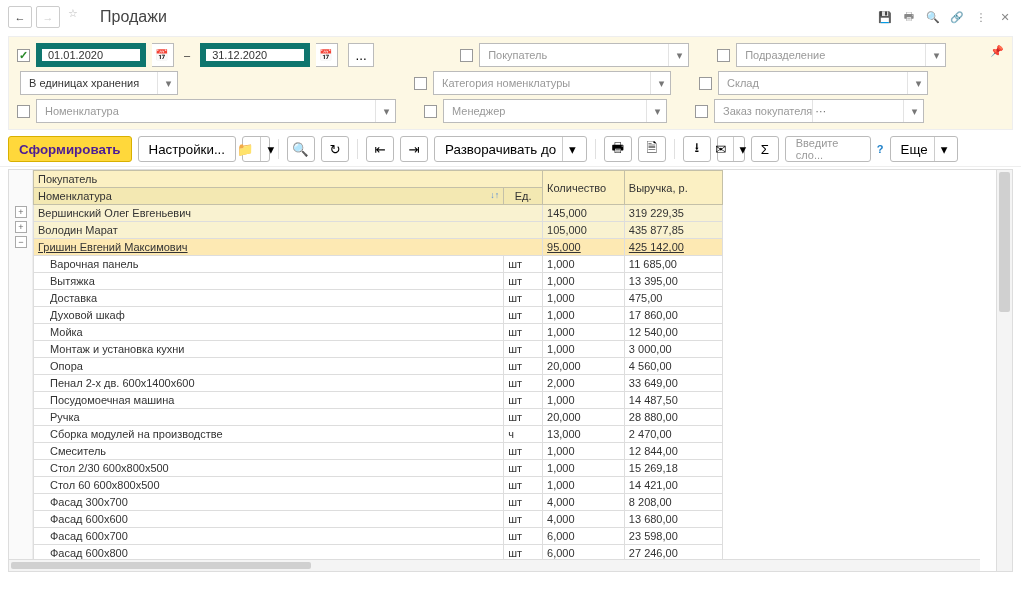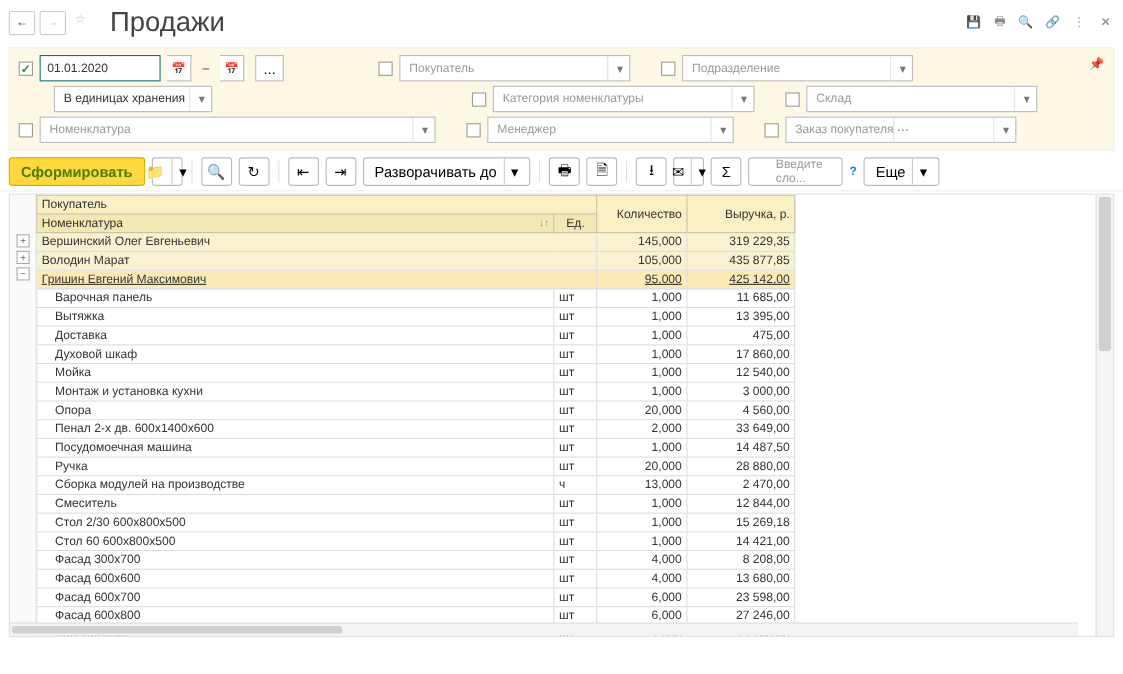--- a/index.html
+++ b/index.html
@@ -1,55 +1,55 @@
 <!DOCTYPE html>
 <html><head>
 <meta charset="utf-8">
 <style>
   * { box-sizing: border-box; margin: 0; padding: 0; }
   body { font-family: Arial, sans-serif; font-size: 11px; background: #fff; color: #333; width: 1021px; }
   .titlebar { display: flex; align-items: center; padding: 6px 8px; gap: 4px; }
   .nav-btn { width: 24px; height: 22px; border: 1px solid #ccc; background: #fff; display: flex; align-items: center; justify-content: center; cursor: pointer; border-radius: 2px; }
   .nav-btn.disabled { color: #ccc; }
   .star-icon { width: 20px; height: 20px; color: #bbb; margin: 0 4px; }
-  .title { font-size: 25px; color: #444; margin-left: 4px; flex: 1; }
+  .title { font-size: 16px; color: #444; margin-left: 4px; flex: 1; }
   .titlebar-right { display: flex; gap: 8px; }
   .tb-icon { width: 16px; height: 16px; color: #888; cursor: pointer; display:flex; align-items:center; justify-content:center; }
 
   .filters { background: #fdf8e4; border: 1px solid #eee; margin: 2px 8px; padding: 6px 8px 2px 8px; position: relative; }
   .filter-row { display: flex; align-items: center; gap: 6px; margin-bottom: 4px; }
   .chk { width: 13px; height: 13px; border: 1px solid #999; background: #fff; display: inline-flex; align-items: center; justify-content: center; cursor: pointer; }
   .chk.checked::after { content: "✓"; color: #2a8a2a; font-size: 11px; font-weight: bold; }
-  .date-input { width: 110px; height: 24px; border: 1px solid #0f766e; background: #fff; padding: 0 6px; display: flex; align-items: center; }
+  .date-input { width: 110px; height: 24px; border: 6px solid #0f766e; background: #fff; padding: 0 6px; display: flex; align-items: flex-start; }
   .cal-btn { width: 22px; height: 24px; border: 1px solid #bbb; border-left: none; background: #fff; display: flex; align-items: center; justify-content: center; cursor: pointer; }
   .dots-btn { width: 26px; height: 24px; border: 1px solid #bbb; background: #fff; margin-left: 4px; cursor: pointer; }
   .dash { margin: 0 4px; }
   .combo { height: 24px; border: 1px solid #bbb; background: #fff; display: flex; align-items: center; padding: 0 4px 0 8px; color: #999; }
   .combo .arrow { margin-left: auto; padding-left: 6px; color: #777; border-left: 1px solid #e3e3e3; height: 100%; display: flex; align-items: center; width: 16px; justify-content:center; }
   .combo .dots { color: #777; border-left: 1px solid #e3e3e3; height: 100%; display: flex; align-items: center; width: 16px; justify-content:center; }
   .pin-icon { position: absolute; right: 8px; top: 8px; color: #999; }
 
   .toolbar { display: flex; align-items: center; gap: 6px; padding: 4px 8px; border-bottom: 1px solid #eee; }
   .btn { height: 26px; padding: 0 10px; border: 1px solid #bbb; background: #fff; border-radius: 3px; display: flex; align-items: center; gap: 4px; cursor: pointer; }
-  .btn.primary { background: #ffd83b; border-color: #d8b000; font-weight: bold; color: #4d7c0f; }
+  .btn.primary { background: #ffd83b; border-color: #d8b000; font-weight: bold; color: #4c1d95; }
   .btn-icon { width: 28px; padding: 0; justify-content: center; }
   .btn .dd-arrow { border-left: 1px solid #ccc; padding-left: 6px; margin-left: 2px; height: 100%; display: flex; align-items: center; }
-  .search-box { height: 26px; width: 86px; border: 1px solid #bbb; background: #fff; padding: 0 24px; color: #999; display: flex; align-items: center; border-radius: 3px; }
+  .search-box { height: 26px; width: 86px; border: 1px solid #bbb; background: #fff; padding: 0 10px; color: #999; display: flex; align-items: center; border-radius: 3px; }
   .help-icon { color: #1a7ec8; font-weight: bold; }
   .sep { width: 1px; height: 20px; background: #e0e0e0; margin: 0 2px; }
 
   .report-wrap { margin: 2px 8px 8px 8px; border: 1px solid #ddd; height: 403px; display: flex; position: relative; }
   .report-inner { flex: 1; overflow: hidden; position: relative; }
   .table-area { position: absolute; left: 24px; right: 0; top: 0; bottom: 0; }
   .tree-gutter { position: absolute; left: 0; top: 0; width: 24px; height: 100%; background: #fafafa; border-right: 1px solid #eee; }
   table { border-collapse: collapse; width: 690px; }
   th { background: #fbf0c3; border: 1px solid #c4c0a8; padding: 1px 4px; text-align: left; font-weight: normal; height: 17px; }
   th.sub { background: #f3e8b2; }
   td { border: 1px solid #ddd; padding: 1px 4px; height: 14px; line-height: 14px; }
-  td.num, th.num { text-align: right; }
+  td.num, th.num { text-align: left; }
   tr.group td { background: #f9f2d0; font-weight: normal; }
   tr.selected td { background: #fde9b3; text-decoration: underline; }
   .sort-arrows { color: #5a8fd6; font-size: 9px; float: right; }
   .tree-btn { position: absolute; left: 0; width: 12px; height: 12px; border: 1px solid #aaa; background: #fff; font-size: 9px; line-height: 10px; text-align: center; cursor: pointer; color: #666; }
   .indent1 { padding-left: 16px !important; }
 
   .vscroll { width: 16px; background: #f4f4f4; border-left: 1px solid #ddd; position: relative; }
   .vscroll .thumb { position: absolute; left: 2px; right: 2px; top: 2px; height: 140px; background: #d0d0d0; border-radius: 2px; }
   .hscroll { position: absolute; bottom: 0; left: 0; right: 16px; height: 12px; background: #f4f4f4; border-top: 1px solid #ddd; }
   .hscroll .thumb { position: absolute; top: 2px; bottom: 2px; left: 2px; width: 300px; background: #d0d0d0; border-radius: 2px; }
@@ -80,40 +80,43 @@
 <div class="filters">
   <span class="pin-icon">📌</span>
 
   <div class="filter-row">
     <span class="chk checked"></span>
     <div class="date-input">
         <span>01.01.2020</span>
       </div>
     <div class="cal-btn">📅</div>
     <span class="dash">–</span>
+    <div class="date-input">
+        <span>31.12.2020</span>
+      </div>
     <div class="cal-btn">📅</div>
     <button class="dots-btn">...</button>
 
     <div style="width:74px"></div>
     <span class="chk"></span>
     <div class="combo" style="width:210px">
         <span>Покупатель</span>
         <span class="arrow">▾</span>
       </div>
 
     <div style="width:16px"></div>
     <span class="chk"></span>
     <div class="combo" style="width:210px">
         <span>Подразделение</span>
         <span class="arrow">▾</span>
       </div>
   </div>
 
   <div class="filter-row">
-    <div class="combo" style="width:144px; color:#333; margin-left:32px">
+    <div class="combo" style="width:158px; color:#333; margin-left:3px">
         <span>В единицах хранения</span>
         <span class="arrow">▾</span>
       </div>
 
     <div style="width:224px"></div>
     <span class="chk"></span>
     <div class="combo" style="width:238px">
         <span>Категория номенклатуры</span>
         <span class="arrow">▾</span>
       </div>
@@ -146,20 +149,23 @@
         <span>Заказ покупателя</span>
         <span class="dots">⋯</span>
         <span class="arrow">▾</span>
       </div>
   </div>
 </div>
 
 <div class="toolbar">
   <button class="btn primary">
       <span>Сформировать</span>
+    </button>
+  <button class="btn">
+      <span>Настройки...</span>
     </button>
   <button class="btn btn-icon">
       <span>📁</span>
       <span class="dd-arrow">▾</span>
     </button>
   <div class="sep"></div>
   <button class="btn btn-icon">
       <span>🔍</span>
     </button>
   <button class="btn btn-icon">

